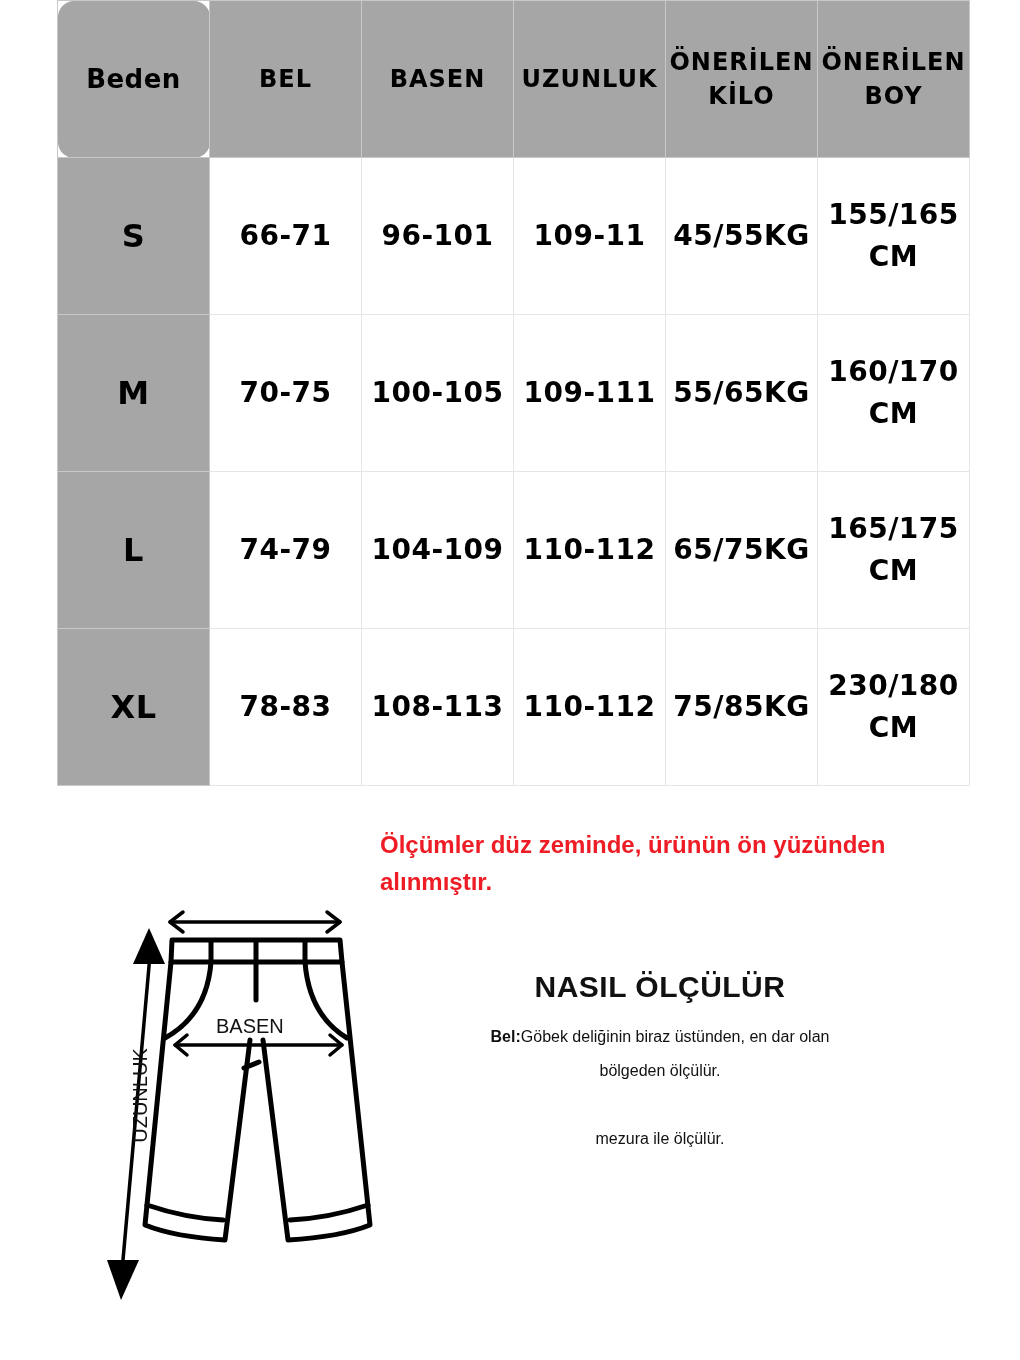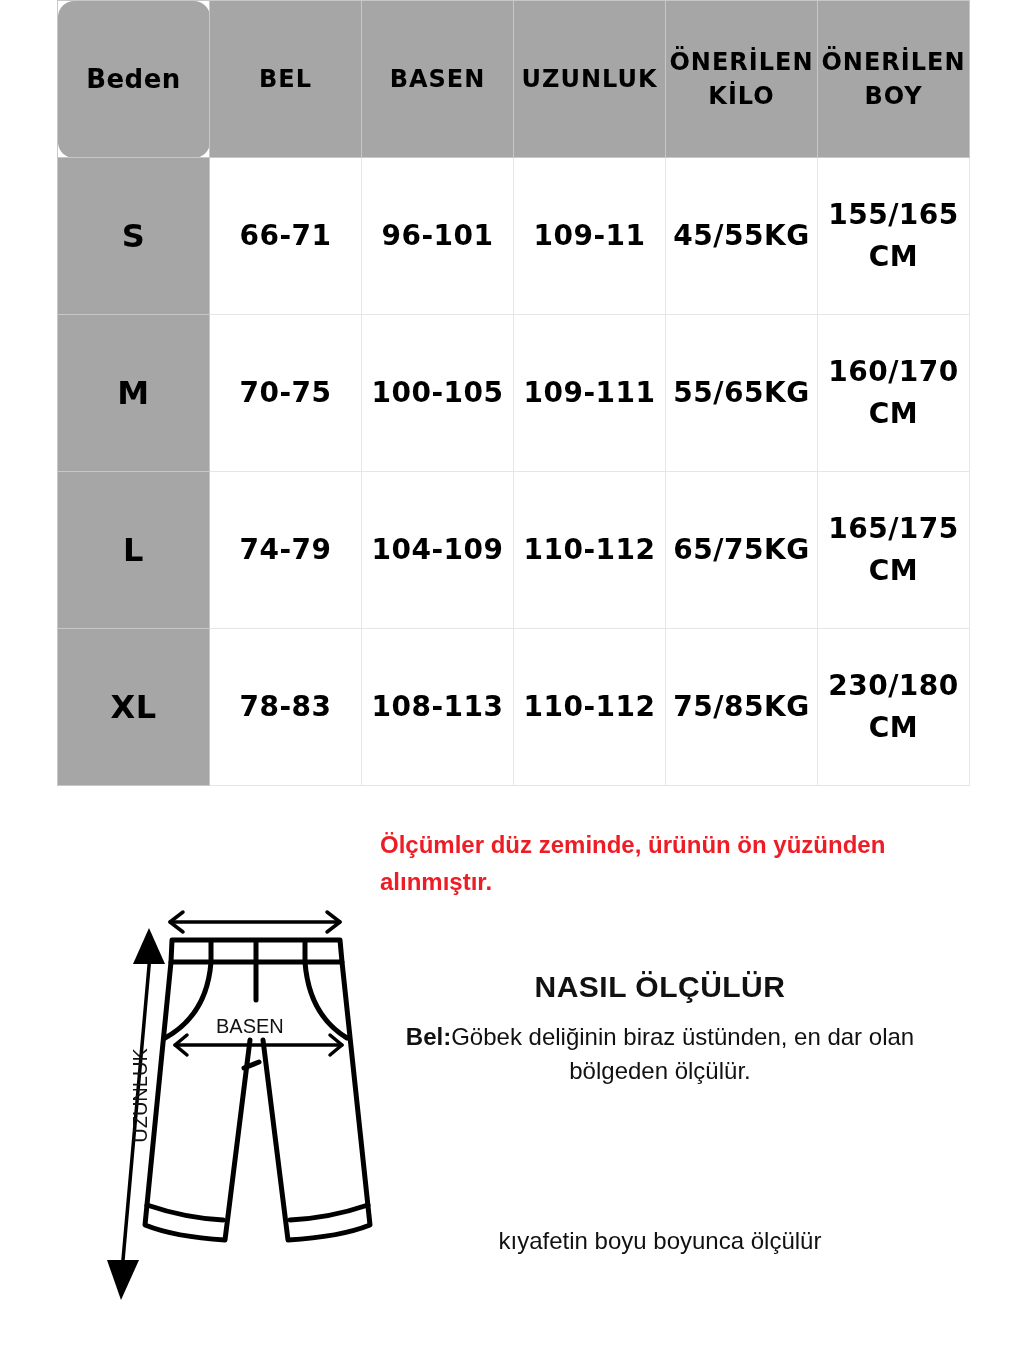--- a/index.html
+++ b/index.html
@@ -5,21 +5,21 @@
   html, body { margin: 0; padding: 0; background: #ffffff; }
   body { width: 1020px; height: 1360px; position: relative; overflow: hidden; font-family: "DejaVu Sans", sans-serif; }
   .size-table { position: absolute; left: 57px; top: 0; width: 906px; border-collapse: collapse; table-layout: fixed; }
   .size-table td, .size-table th { width: 151px; height: 156px; text-align: center; vertical-align: middle; border: 1.5px solid #e6e6e6; padding: 0; font-weight: bold; color: #000; }
   .size-table th { background: #a6a6a6; border-color: #c8c8c8; font-size: 24px; letter-spacing: 1px; line-height: 34px; }
   .size-table th.first { font-size: 26px; letter-spacing: 0.5px; border-radius: 16px; }
   .size-table td { font-size: 28px; letter-spacing: 0.5px; line-height: 42px; background: #fff; }
   .size-table td.size-cell { background: #a6a6a6; border-color: #c8c8c8; font-size: 32px; }
   .notice { position: absolute; left: 380px; top: 826px; width: 560px; color: #ee1c25; font-family: "Liberation Sans", sans-serif; font-weight: bold; font-size: 24px; line-height: 37px; }
   .how-title { position: absolute; left: 380px; top: 970px; width: 560px; text-align: center; font-family: "Liberation Sans", sans-serif; font-weight: bold; font-size: 30px; color: #111; letter-spacing: 0.5px; }
-  .instr { position: absolute; left: 380px; width: 560px; text-align: center; font-family: "Liberation Sans", sans-serif; font-size: 24px; line-height: 34px; color: #111; }
+  .instr { position: absolute; left: 380px; width: 560px; text-align: center; font-family: "Liberation Sans", sans-serif; font-size: 16px; line-height: 34px; color: #111; }
   .instr b { font-weight: bold; }
   .diagram { position: absolute; left: 95px; top: 900px; width: 290px; height: 440px; }
   .basen-label { position: absolute; left: 216px; top: 1015px; font-family: "Liberation Sans", sans-serif; font-size: 20px; color: #111; }
   .uzunluk-label { position: absolute; left: 90px; top: 1084px; transform: rotate(-90deg); transform-origin: center; font-family: "Liberation Sans", sans-serif; font-size: 20px; color: #111; width: 100px; text-align: center; }
 </style>
 </head>
 <body>
 
 <table class="size-table">
   <thead>
@@ -74,24 +74,24 @@
 </div>
 
 <div class="how-title">NASIL ÖLÇÜLÜR</div>
 
 <div class="instr" style="top:1020px;">
   <div><b>Bel:</b><span>Göbek deliğinin biraz üstünden, en dar olan</span></div>
   <div>bölgeden ölçülür.</div>
 </div>
 
 <div class="instr" style="top:1122px;">
+  <div>mezura ile ölçülür.</div>
 </div>
 
 <div class="instr" style="top:1224px;">
-  <div>kıyafetin boyu boyunca ölçülür</div>
 </div>
 
 <svg class="diagram" viewBox="0 0 290 440" xmlns="http://www.w3.org/2000/svg">
   <g fill="none" stroke="#000" stroke-width="5" stroke-linecap="round" stroke-linejoin="round">
 
     <line x1="75" y1="22" x2="245" y2="22" stroke-width="3.5"></line>
     <polyline points="88,12 75,22 88,32" stroke-width="3.5"></polyline>
     <polyline points="232,12 245,22 232,32" stroke-width="3.5"></polyline>
 
     <path d="M77,40 L245,40 L247,62 L76,62 Z"></path>

